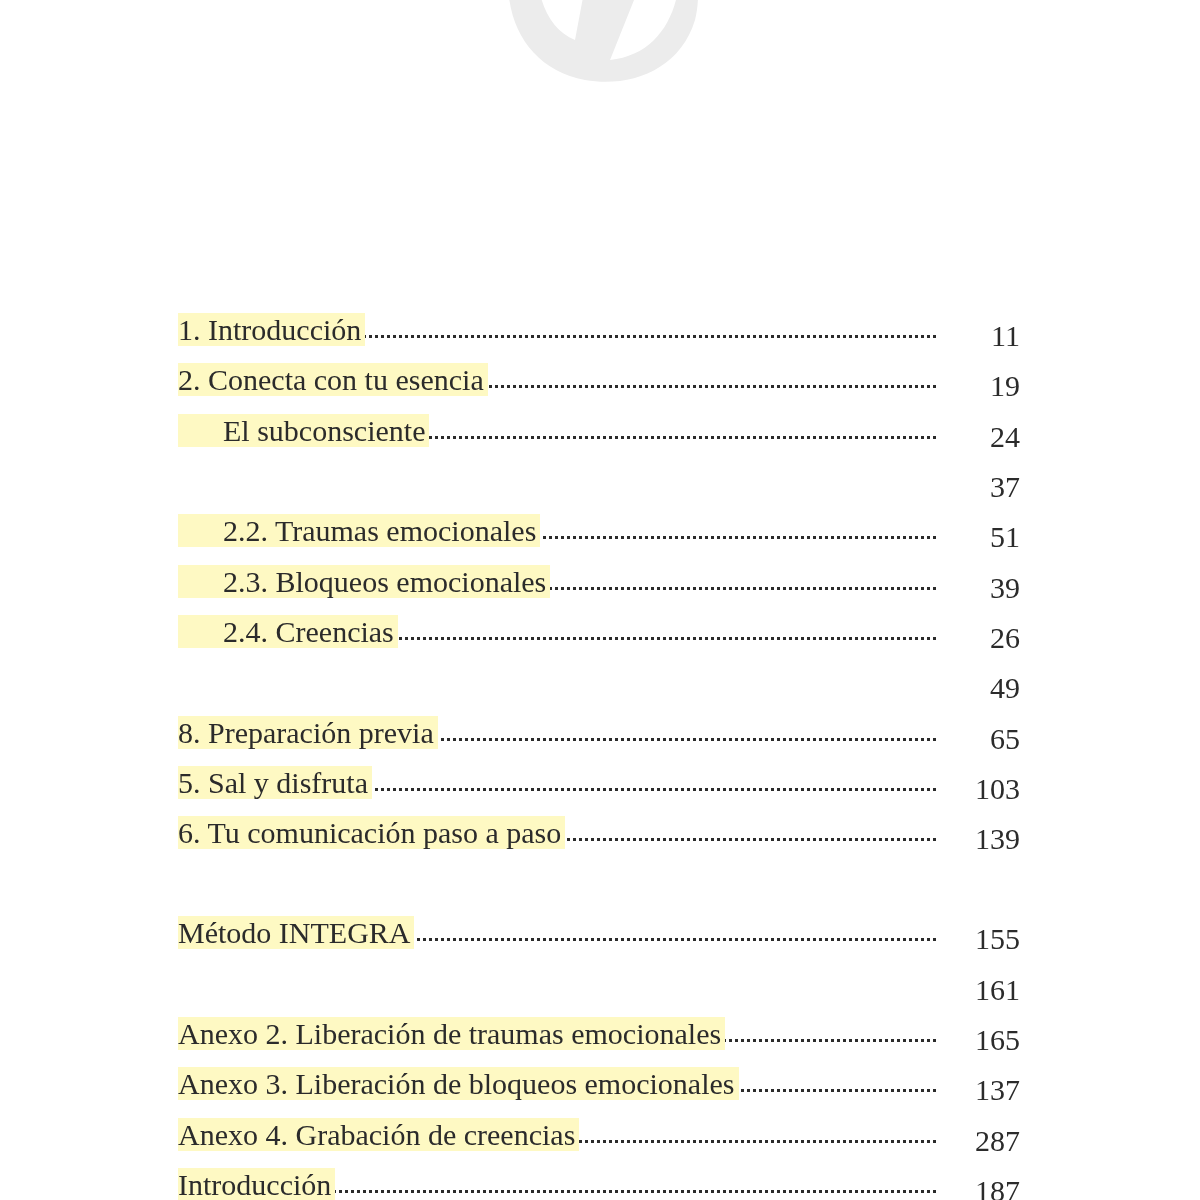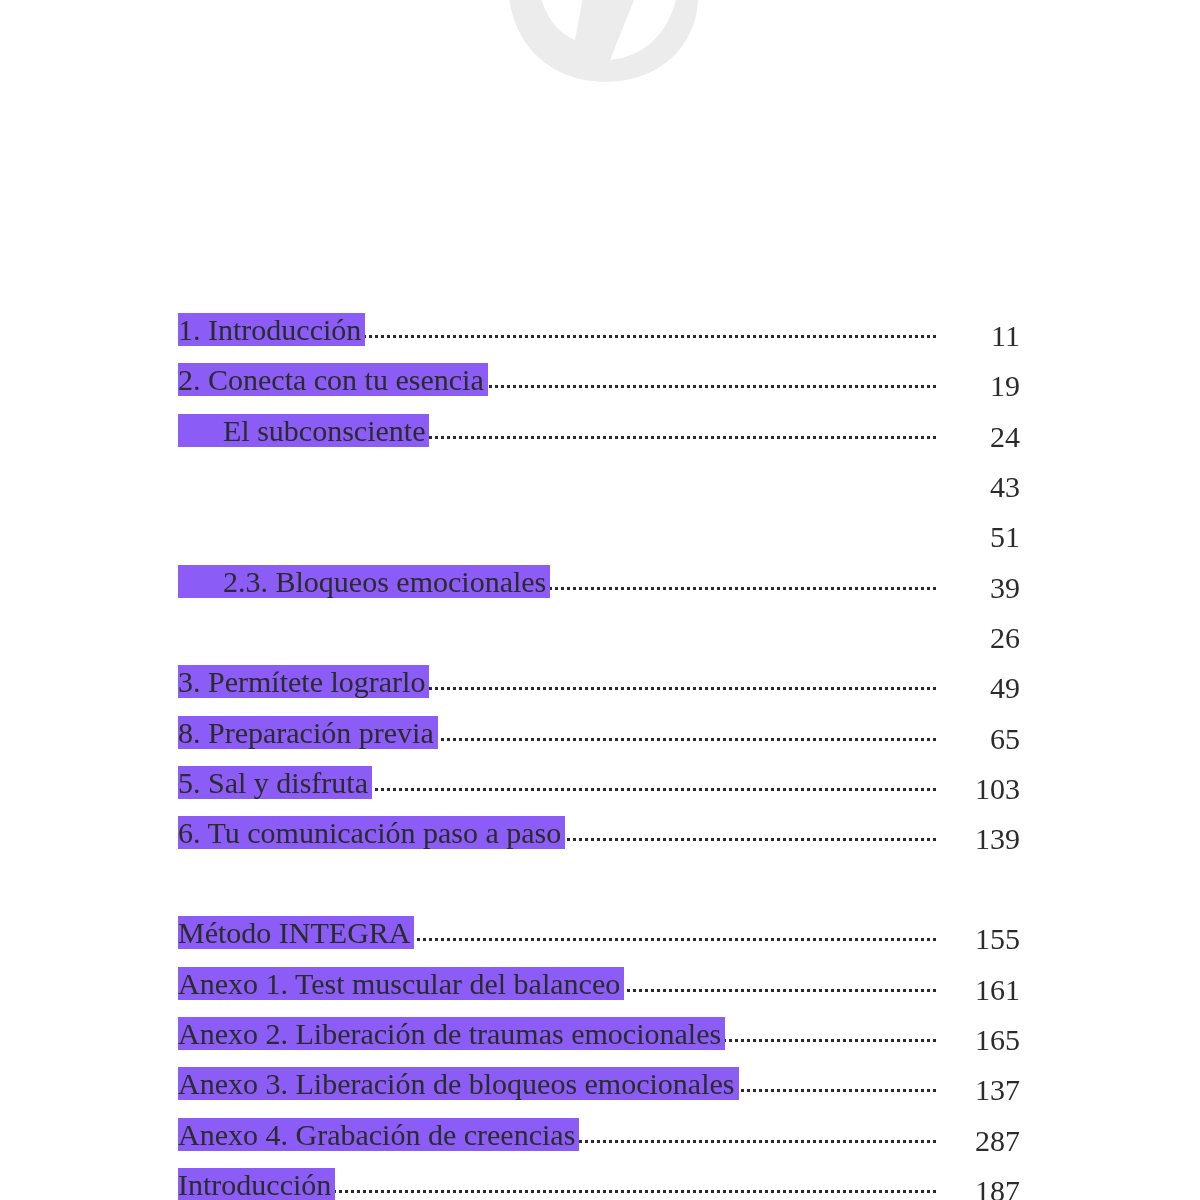--- a/index.html
+++ b/index.html
@@ -13,21 +13,21 @@
   .toc {
     position: absolute; left: 178px; top: 305px; width: 842px;
   }
   .row {
     position: relative; height: 50.3px; display: flex; align-items: center; font-size: 30px;
   }
   .row.indent .title { padding-left: 45px; }
   .title-wrap {
     width: 758px; overflow: hidden; white-space: nowrap; position: relative;
   }
-  .title { background: #8b5cf6; padding-right: 4px; position: relative; z-index: 1; }
+  .title { background: #fef9c3; padding-right: 4px; position: relative; z-index: 1; }
   .leader {
     position: absolute; left: 0; right: 0; bottom: 9px; border-bottom: 3px dotted #2b2b2b; z-index: 0;
   }
   .page {
     flex: 1; text-align: right; font-size: 30px; margin-top: 12px;
   }
   .gap { height: 50px; }
 </style>
 </head>
 <body>
@@ -44,36 +44,36 @@
   <div class="row">
       <div class="title-wrap"><span class="leader"></span><span class="title">2. Conecta con tu esencia</span></div>
       <span class="page">19</span>
     </div>
   <div class="row indent">
       <div class="title-wrap"><span class="leader"></span><span class="title">El subconsciente</span></div>
       <span class="page">24</span>
     </div>
   <div class="row indent">
       <div class="title-wrap"><span class="leader"></span></div>
-      <span class="page">43</span>
+      <span class="page">37</span>
     </div>
   <div class="row indent">
-      <div class="title-wrap"><span class="leader"></span></div>
+      <div class="title-wrap"><span class="leader"></span><span class="title">2.2. Traumas emocionales</span></div>
       <span class="page">51</span>
     </div>
   <div class="row indent">
       <div class="title-wrap"><span class="leader"></span><span class="title">2.3. Bloqueos emocionales</span></div>
       <span class="page">39</span>
     </div>
   <div class="row indent">
-      <div class="title-wrap"><span class="leader"></span></div>
+      <div class="title-wrap"><span class="leader"></span><span class="title">2.4. Creencias</span></div>
       <span class="page">26</span>
     </div>
   <div class="row">
-      <div class="title-wrap"><span class="leader"></span><span class="title">3. Permítete lograrlo</span></div>
+      <div class="title-wrap"><span class="leader"></span></div>
       <span class="page">49</span>
     </div>
   <div class="row">
       <div class="title-wrap"><span class="leader"></span><span class="title">8. Preparación previa</span></div>
       <span class="page">65</span>
     </div>
   <div class="row">
       <div class="title-wrap"><span class="leader"></span><span class="title">5. Sal y disfruta</span></div>
       <span class="page">103</span>
     </div>
@@ -82,21 +82,21 @@
       <span class="page">139</span>
     </div>
 
   <div class="gap"></div>
 
   <div class="row">
       <div class="title-wrap"><span class="leader"></span><span class="title">Método INTEGRA</span></div>
       <span class="page">155</span>
     </div>
   <div class="row">
-      <div class="title-wrap"><span class="leader"></span><span class="title">Anexo 1. Test muscular del balanceo</span></div>
+      <div class="title-wrap"><span class="leader"></span></div>
       <span class="page">161</span>
     </div>
   <div class="row">
       <div class="title-wrap"><span class="leader"></span><span class="title">Anexo 2. Liberación de traumas emocionales</span></div>
       <span class="page">165</span>
     </div>
   <div class="row">
       <div class="title-wrap"><span class="leader"></span><span class="title">Anexo 3. Liberación de bloqueos emocionales</span></div>
       <span class="page">137</span>
     </div>

